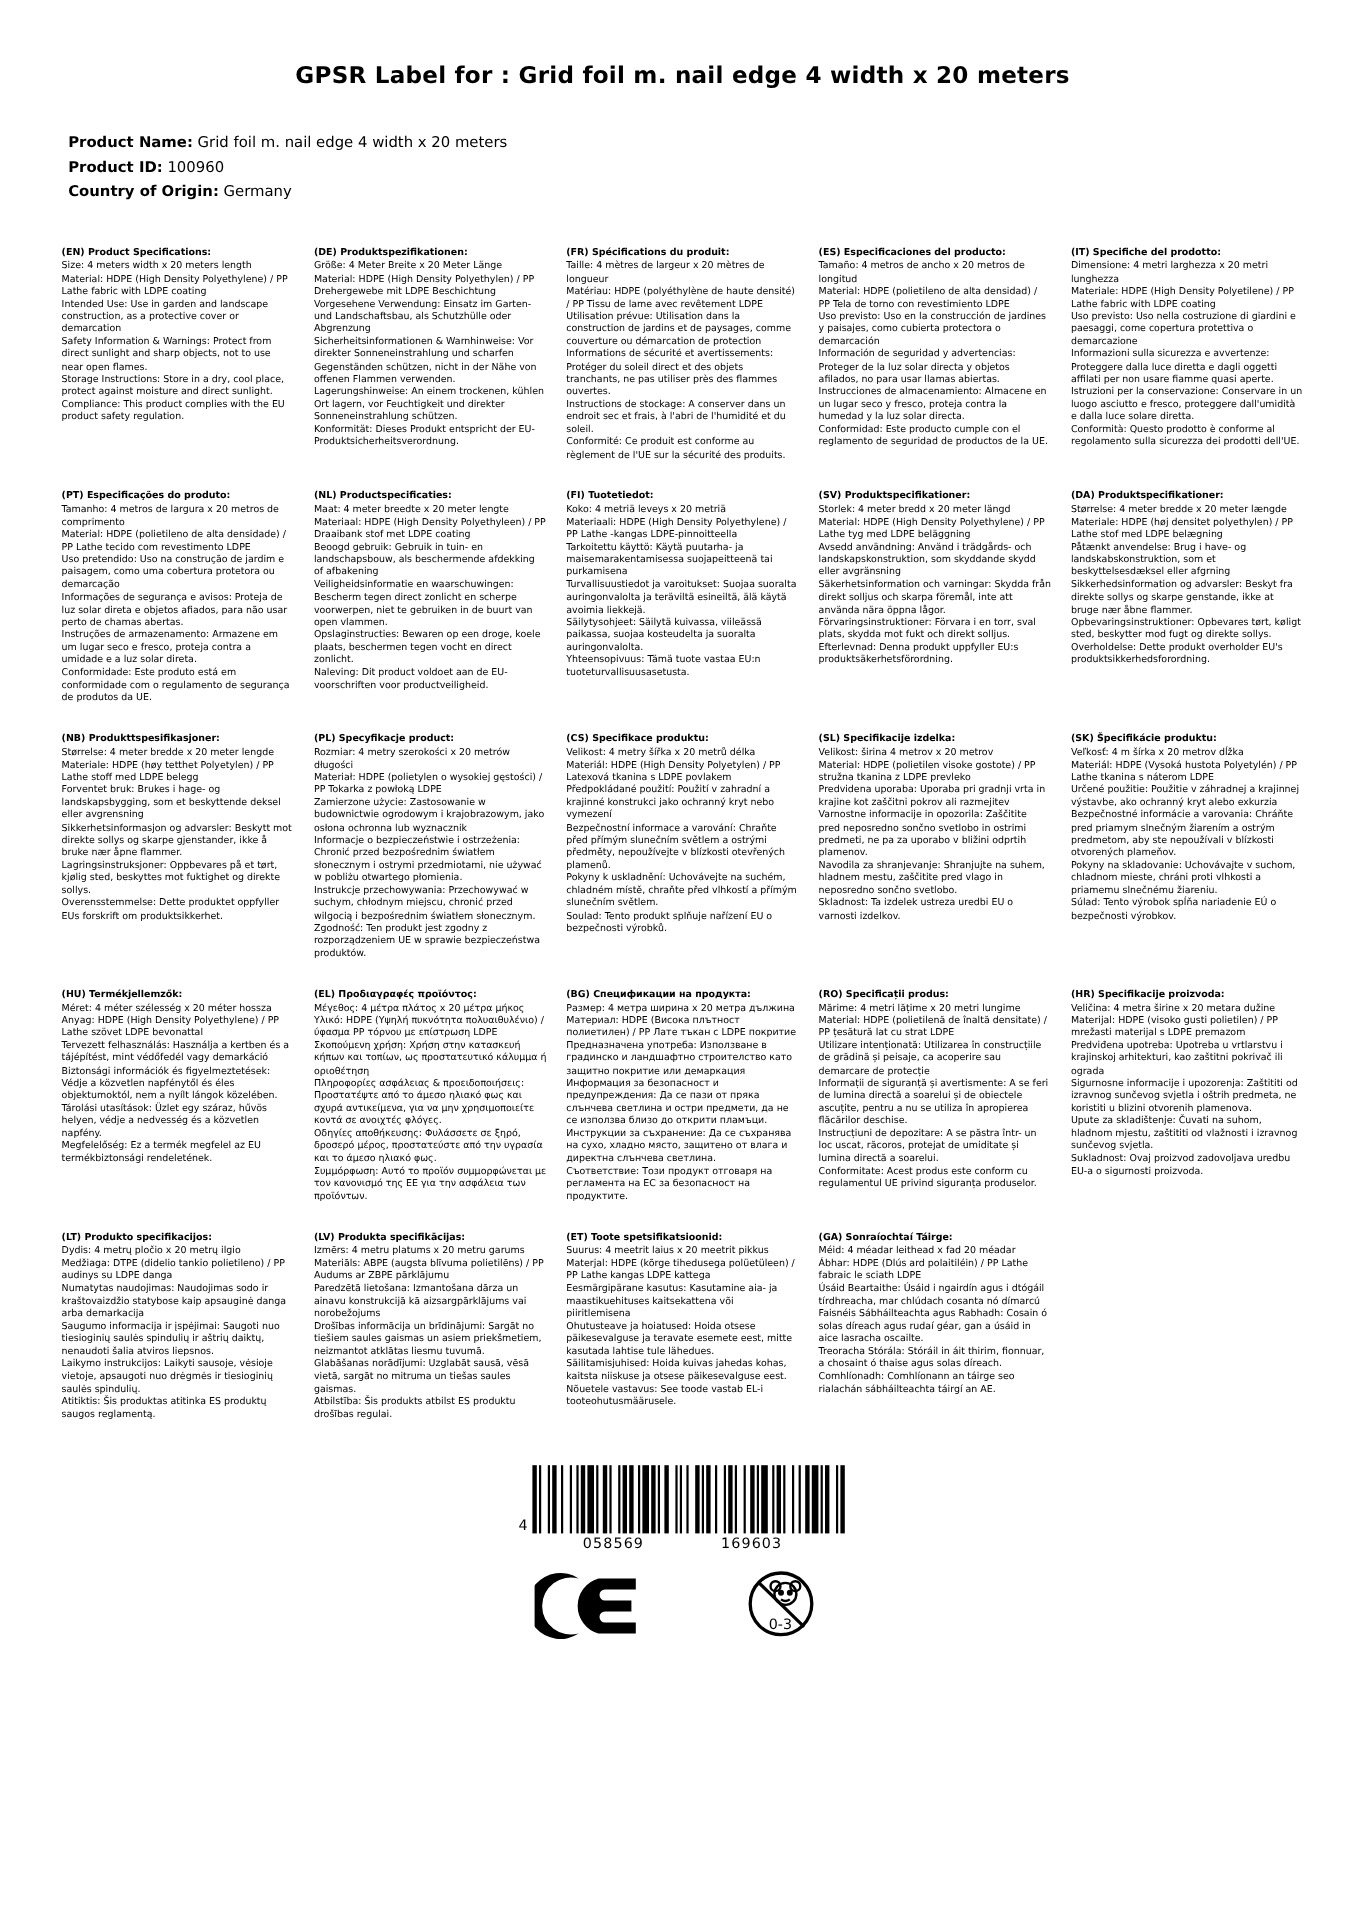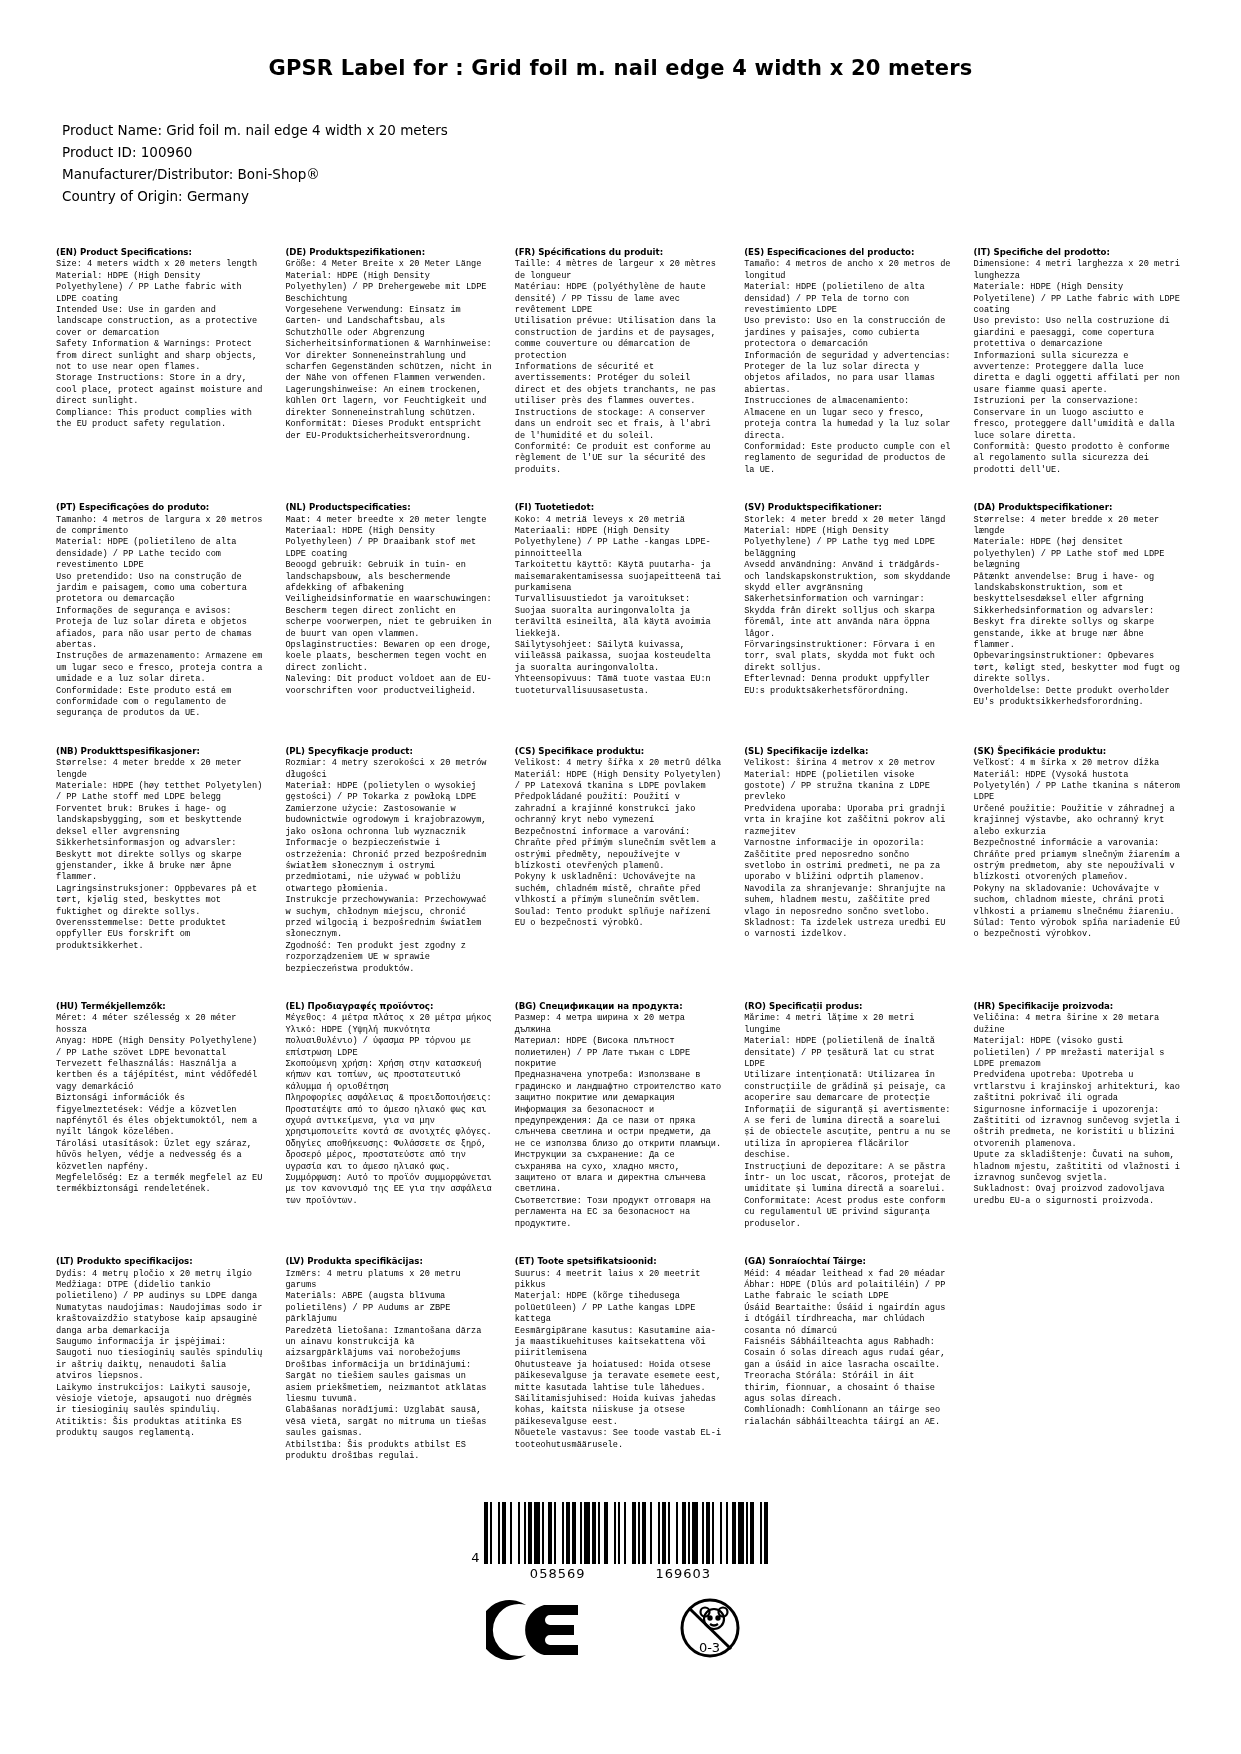--- a/index.html
+++ b/index.html
@@ -31,21 +31,21 @@
   .meta {
     margin: 0 0 0 6px;
     font-size: 13.5px;
     line-height: 21px;
   }
   .meta .row {
     margin-bottom: 1px;
     white-space: nowrap;
   }
   .meta .lbl {
-    font-weight: normal;
+    font-weight: bold;
   }
   .meta .val {
     font-weight: normal;
   }
   .spec-grid {
     margin-top: 40px;
     display: grid;
     grid-template-columns: repeat(5, 1fr);
     column-gap: 18px;
   }
@@ -56,21 +56,20 @@
     box-sizing: border-box;
   }
   .spec-cell .head {
     font-weight: bold;
     display: block;
     margin-bottom: 1px;
   }
   .spec-cell .body {
     white-space: pre-line;
     display: block;
-    font-family: Liberation Mono, monospace;
   }
   .barcode-area {
     margin-top: 14px;
     display: flex;
     flex-direction: column;
     align-items: center;
   }
   .barcode-wrap {
     display: flex;
     align-items: flex-end;
@@ -132,24 +131,20 @@
   <h1 class="doc-title">GPSR Label for : Grid foil m. nail edge 4 width x 20 meters</h1>
 
   <div class="meta">
     <div class="row">
       <span class="lbl">Product Name:</span>
       <span class="val">Grid foil m. nail edge 4 width x 20 meters</span>
     </div>
     <div class="row">
       <span class="lbl">Product ID:</span>
       <span class="val">100960</span>
-    </div>
-    <div class="row">
-      <span class="lbl">Manufacturer/Distributor:</span>
-      <span class="val">Boni-Shop®</span>
     </div>
     <div class="row">
       <span class="lbl">Country of Origin:</span>
       <span class="val">Germany</span>
     </div>
   </div>
 
   <div class="spec-grid">
     <div class="spec-cell">
       <span class="head">(EN) Product Specifications:</span>

